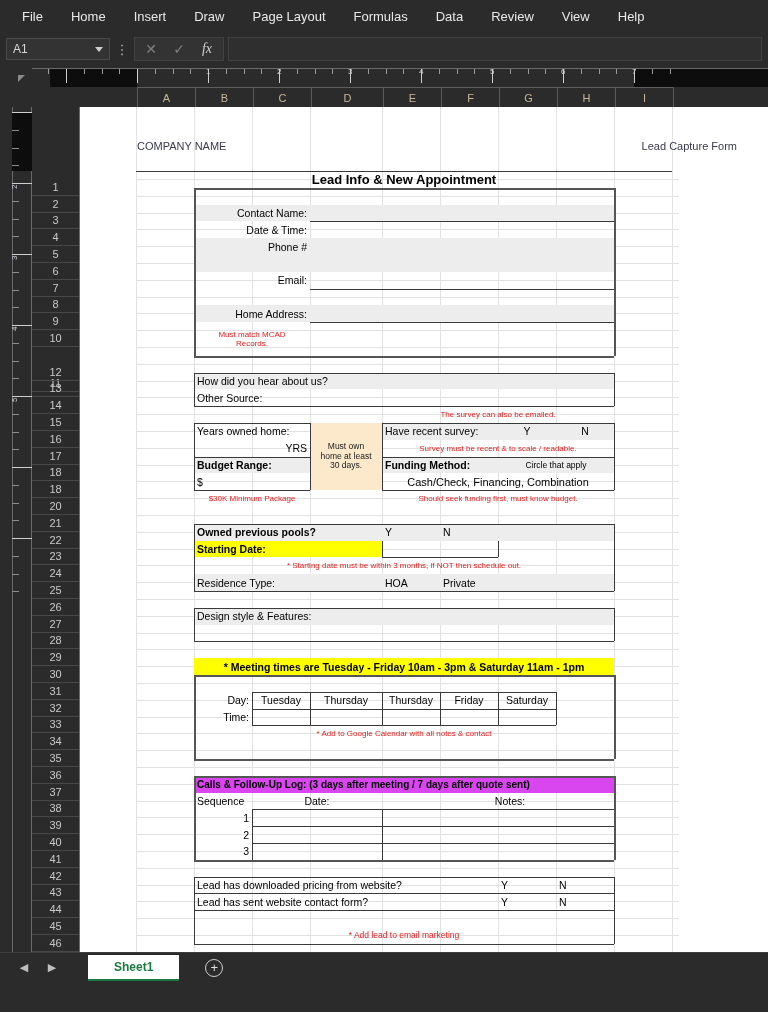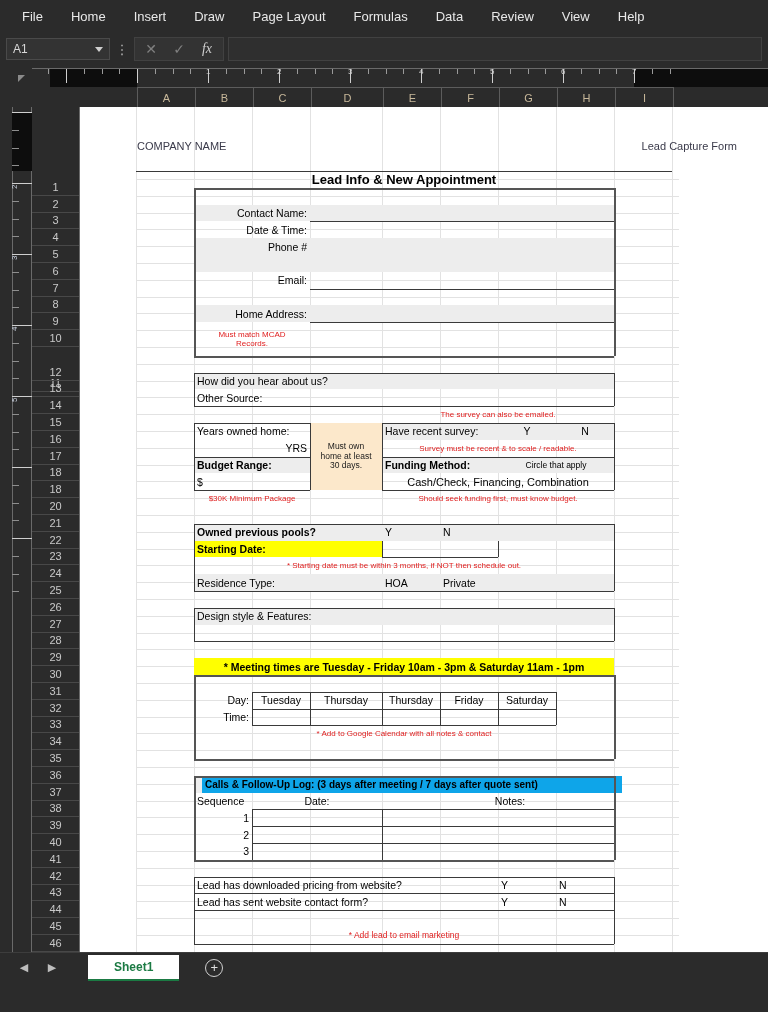--- a/index.html
+++ b/index.html
@@ -529,21 +529,21 @@
         <div class="vrule thin" style="left: 246px; top: 520.8px; height: 33.6px;"></div>
         <div class="vrule thin" style="left: 304px; top: 520.8px; height: 33.6px;"></div>
         <div class="vrule thin" style="left: 362px; top: 520.8px; height: 33.6px;"></div>
         <div class="vrule thin" style="left: 420px; top: 520.8px; height: 33.6px;"></div>
         <div style="position: absolute; left: 58px; width: 420px; top: 554.4px; height: 16.8px; display: flex; align-items: center; justify-content: center; padding: 0px 3px; font-size: 8px; white-space: nowrap; line-height: normal; text-align: center; color: rgb(224, 32, 32);">* Add to Google Calendar with all notes &amp; contact</div>
         <div class="hrule" style="left: 58px; width: 420px; top: 504px;"></div>
         <div class="hrule" style="left: 58px; width: 420px; top: 588px;"></div>
         <div class="vrule" style="left: 58px; top: 504px; height: 84px;"></div>
         <div class="vrule" style="left: 478px; top: 504px; height: 84px;"></div>
         <div style="position: absolute; left: 58px; width: 420px; top: 604.8px; height: 16.8px; display: flex; align-items: center; justify-content: flex-start; padding: 0px 3px; font-size: 10.5px; white-space: nowrap; line-height: normal; text-align: left; background: rgb(237, 237, 237);"></div>
-        <div style="position: absolute; left: 66px; width: 420px; top: 604.8px; height: 16.8px; display: flex; align-items: center; justify-content: flex-start; padding: 0px 3px; font-size: 10px; white-space: nowrap; line-height: normal; text-align: left; font-weight: bold; background: #0ea5e9;">Calls &amp; Follow-Up Log: (3 days after meeting / 7 days after quote sent)</div>
+        <div style="position: absolute; left: 58px; width: 420px; top: 604.8px; height: 16.8px; display: flex; align-items: center; justify-content: flex-start; padding: 0px 3px; font-size: 10px; white-space: nowrap; line-height: normal; text-align: left; font-weight: bold; background: #d946ef;">Calls &amp; Follow-Up Log: (3 days after meeting / 7 days after quote sent)</div>
         <div style="position: absolute; left: 58px; width: 58px; top: 621.6px; height: 16.8px; display: flex; align-items: center; justify-content: flex-start; padding: 0px 3px; font-size: 10.5px; white-space: nowrap; line-height: normal; text-align: left;">Sequence</div>
         <div style="position: absolute; left: 116px; width: 130px; top: 621.6px; height: 16.8px; display: flex; align-items: center; justify-content: center; padding: 0px 3px; font-size: 10.5px; white-space: nowrap; line-height: normal; text-align: center;">Date:</div>
         <div style="position: absolute; left: 246px; width: 256px; top: 621.6px; height: 16.8px; display: flex; align-items: center; justify-content: center; padding: 0px 3px; font-size: 10.5px; white-space: nowrap; line-height: normal; text-align: center;">Notes:</div>
         <div style="position: absolute; left: 58px; width: 58px; top: 638.4px; height: 16.8px; display: flex; align-items: center; justify-content: flex-end; padding: 0px 3px; font-size: 10.5px; white-space: nowrap; line-height: normal; text-align: right;">1</div>
         <div style="position: absolute; left: 116px; width: 130px; top: 638.4px; height: 16.8px; display: flex; align-items: center; justify-content: flex-start; padding: 0px 3px; font-size: 10.5px; white-space: nowrap; line-height: normal; text-align: left;"></div>
         <div style="position: absolute; left: 246px; width: 232px; top: 638.4px; height: 16.8px; display: flex; align-items: center; justify-content: flex-start; padding: 0px 3px; font-size: 10.5px; white-space: nowrap; line-height: normal; text-align: left;"></div>
         <div class="hrule thin" style="left: 116px; width: 362px; top: 638.4px;"></div>
         <div class="hrule thin" style="left: 116px; width: 362px; top: 655.2px;"></div>
         <div style="position: absolute; left: 58px; width: 58px; top: 655.2px; height: 16.8px; display: flex; align-items: center; justify-content: flex-end; padding: 0px 3px; font-size: 10.5px; white-space: nowrap; line-height: normal; text-align: right;">2</div>
         <div style="position: absolute; left: 116px; width: 130px; top: 655.2px; height: 16.8px; display: flex; align-items: center; justify-content: flex-start; padding: 0px 3px; font-size: 10.5px; white-space: nowrap; line-height: normal; text-align: left;"></div>

